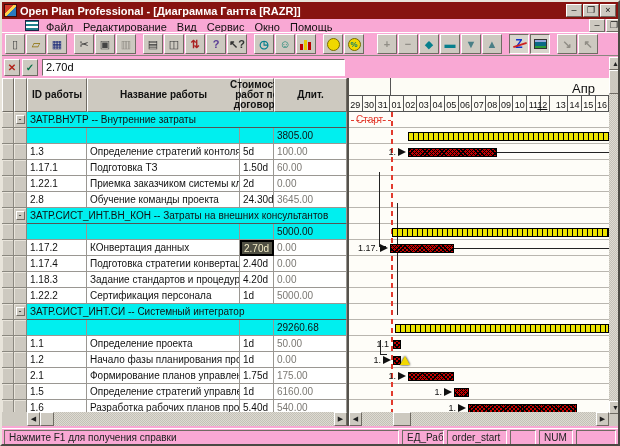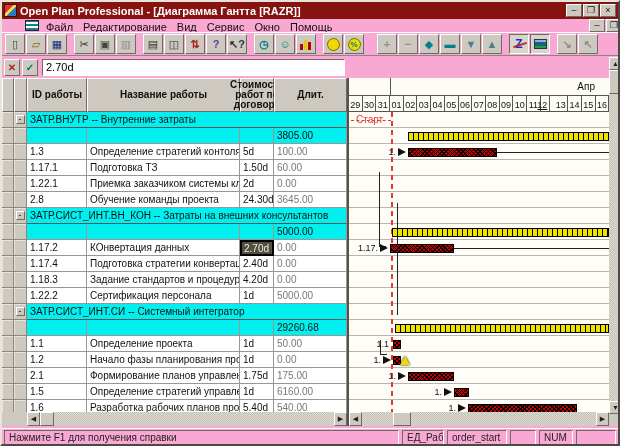--- a/index.html
+++ b/index.html
@@ -73,21 +73,21 @@
   .t-cell.cost{color:#7b7873;}
   .summary .t-cell.cost{color:#111;}
   .t-cell.selcell{background:#4f4f43;color:#f5efc9;border:2px solid #000;padding:1px 1px 0 2px;}
 
   
   .splitter{position:absolute;left:345px;top:76px;width:2px;height:348px;background:#55524c;}
   .gantt-header{position:absolute;left:347px;top:76px;width:260px;height:34px;background:#FDFCF5;
                 border-bottom:1px solid #555;overflow:hidden;}
   .month-row{position:absolute;left:0;top:0;width:100%;height:17px;}
   .month-seg{position:absolute;left:41px;right:0;top:0;bottom:0;border-left:1px solid #555;
-             font-size:10px;text-align:right;padding:3px 14px 0 0;color:#111;}
+             font-size:13px;text-align:right;padding:3px 14px 0 0;color:#111;}
   .day-row{position:absolute;left:0;top:17px;width:100%;height:17px;border-top:1px solid #555;}
   .day-cell{position:absolute;top:0;height:17px;width:14px;border-right:1px solid #555;
             font-size:9px;text-align:center;padding-top:4px;color:#111;}
   .gantt-body{position:absolute;left:347px;top:110px;width:260px;height:300px;background:#FEFDF8;overflow:hidden;
               background-image:repeating-linear-gradient(180deg,transparent 0 15px,#b9b6af 15px 16px);}
   .statusline{position:absolute;top:0;bottom:0;width:2px;
               background:repeating-linear-gradient(180deg,#e23b2e 0 5px,transparent 5px 9px);}
   .startline{position:absolute;height:0;border-top:1px dashed #e23b2e;}
   .startlabel{position:absolute;font-size:10px;color:#e23b2e;white-space:nowrap;}
   .bar{position:absolute;height:9px;border:1px solid #000;}

